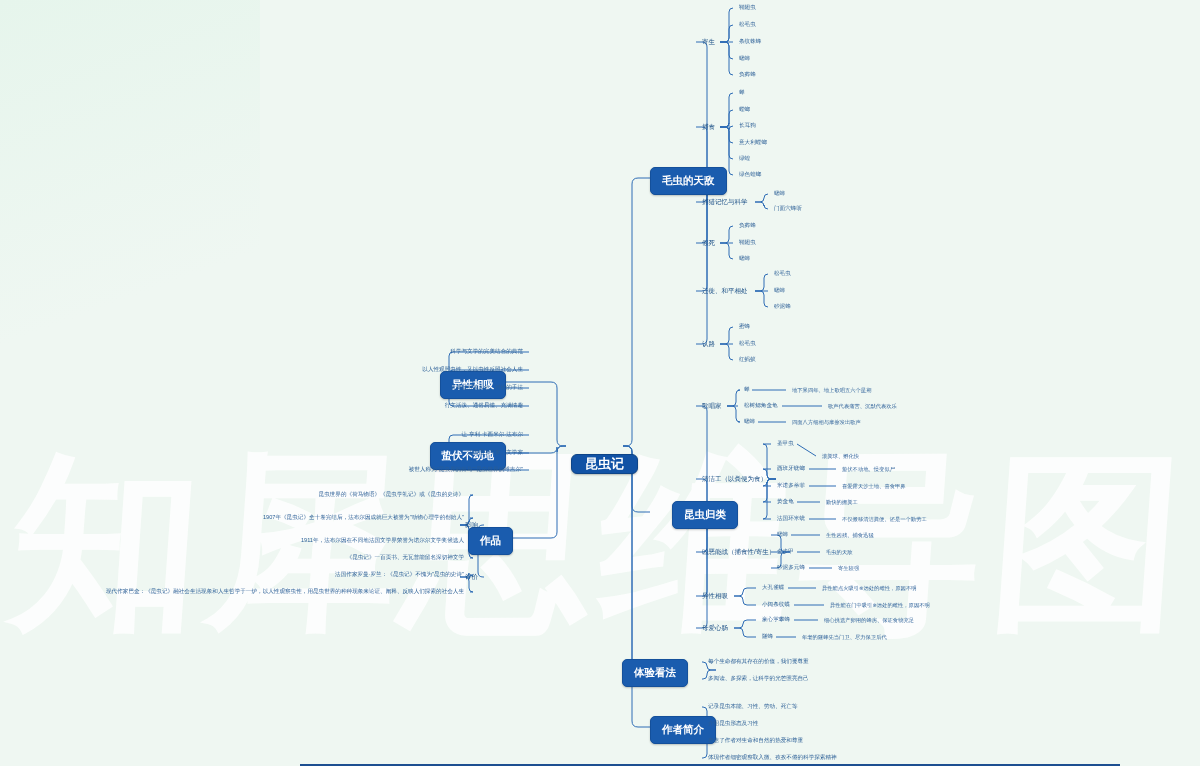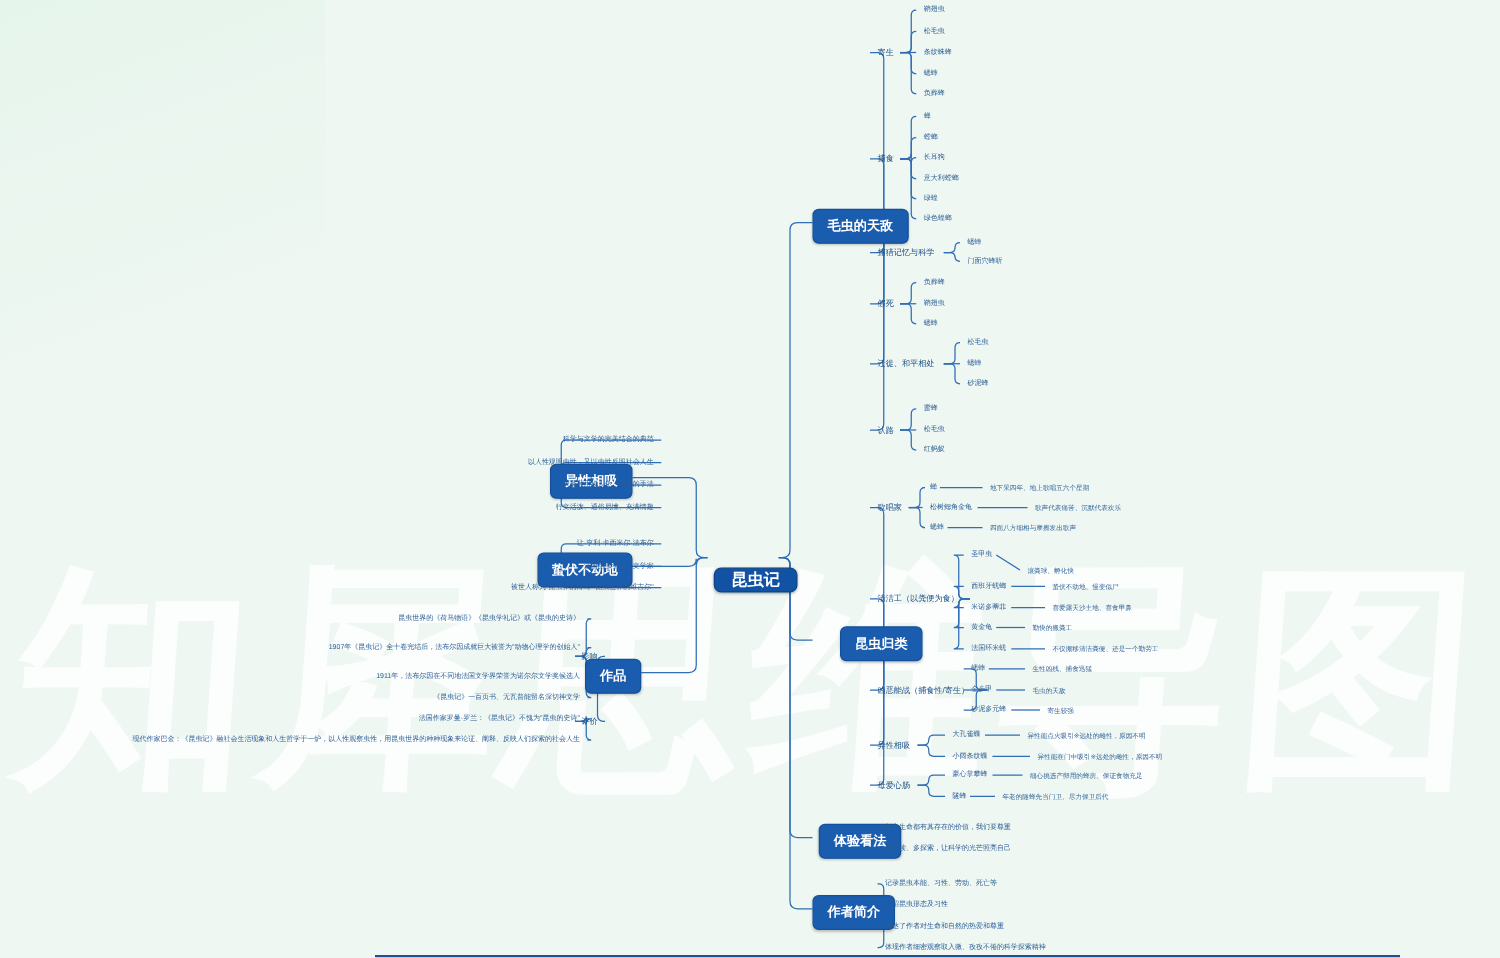--- a/index.html
+++ b/index.html
@@ -222,21 +222,21 @@
       <div class="node n-sub lbl-right" style="top: 588px; height: 16px; left: 700px;">异性相吸</div>
       <div class="node n-leaf lbl-right" style="top: 580px; height: 16px; left: 760px;">大孔雀蝶</div>
       <div class="node n-leaf2 lbl-right" style="top: 580px; height: 16px; left: 820px;">异性能点火吸引※远处的雌性，原因不明</div>
       <div class="node n-leaf lbl-right" style="top: 597px; height: 16px; left: 760px;">小阔条纹蝶</div>
       <div class="node n-leaf2 lbl-right" style="top: 597px; height: 16px; left: 828px;">异性能在门中吸引※远处的雌性，原因不明</div>
       <div class="node n-sub lbl-right" style="top: 620px; height: 16px; left: 700px;">母爱心肠</div>
       <div class="node n-leaf lbl-right" style="top: 612px; height: 16px; left: 760px;">豪心掌攀蜂</div>
       <div class="node n-leaf2 lbl-right" style="top: 612px; height: 16px; left: 822px;">细心挑选产卵用的蜂房、保证食物充足</div>
       <div class="node n-leaf lbl-right" style="top: 629px; height: 16px; left: 760px;">隧蜂</div>
       <div class="node n-leaf2 lbl-right" style="top: 629px; height: 16px; left: 800px;">年老的隧蜂先当门卫、尽力保卫后代</div>
-      <div class="node n-main" style="top: 659px; left: 655px;">体验看法</div>
+      <div class="node n-main" style="top: 659px; left: 622px;">体验看法</div>
       <div class="node n-leaf lbl-right" style="top: 654px; height: 16px; left: 706px;">每个生命都有其存在的价值，我们要尊重</div>
       <div class="node n-leaf lbl-right" style="top: 671px; height: 16px; left: 706px;">多阅读、多探索，让科学的光芒照亮自己</div>
       <div class="node n-main" style="top: 716px; left: 650px;">作者简介</div>
       <div class="node n-leaf lbl-right" style="top: 699px; height: 16px; left: 706px;">记录昆虫本能、习性、劳动、死亡等</div>
       <div class="node n-leaf lbl-right" style="top: 716px; height: 16px; left: 706px;">介绍昆虫形态及习性</div>
       <div class="node n-leaf lbl-right" style="top: 733px; height: 16px; left: 706px;">表达了作者对生命和自然的热爱和尊重</div>
       <div class="node n-leaf lbl-right" style="top: 750px; height: 16px; left: 706px;">体现作者细密观察取入微、孜孜不倦的科学探索精神</div>
       <div class="node n-main" style="top: 371px; right: 694px;">异性相吸</div>
       <div class="node n-leaf lbl-left" style="top: 344px; height: 16px; right: 675px;">科学与文学的完美结合的典范</div>
       <div class="node n-leaf lbl-left" style="top: 362px; height: 16px; right: 675px;">以人性观照虫性，又以虫性反照社会人生</div>

